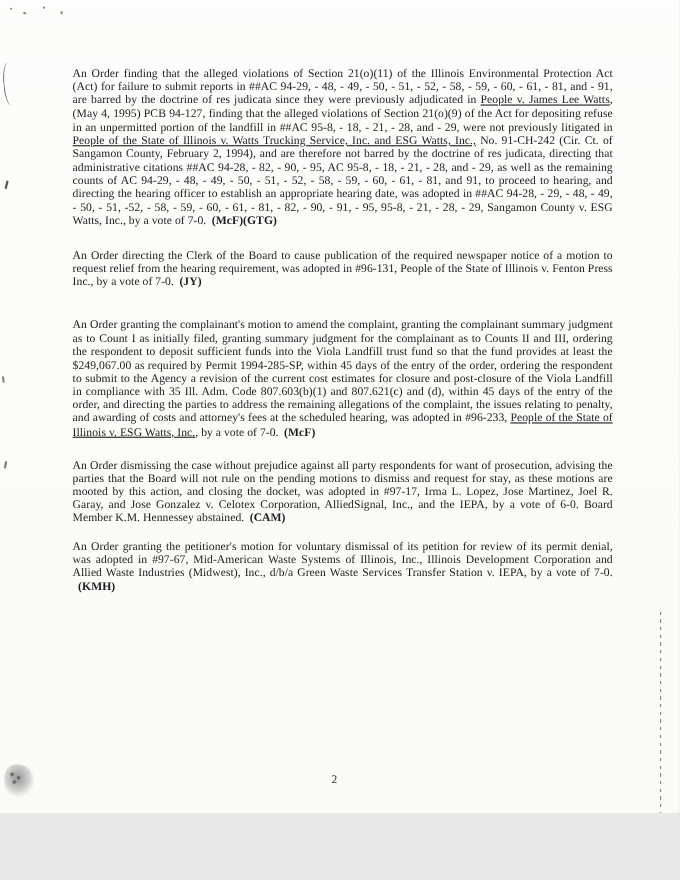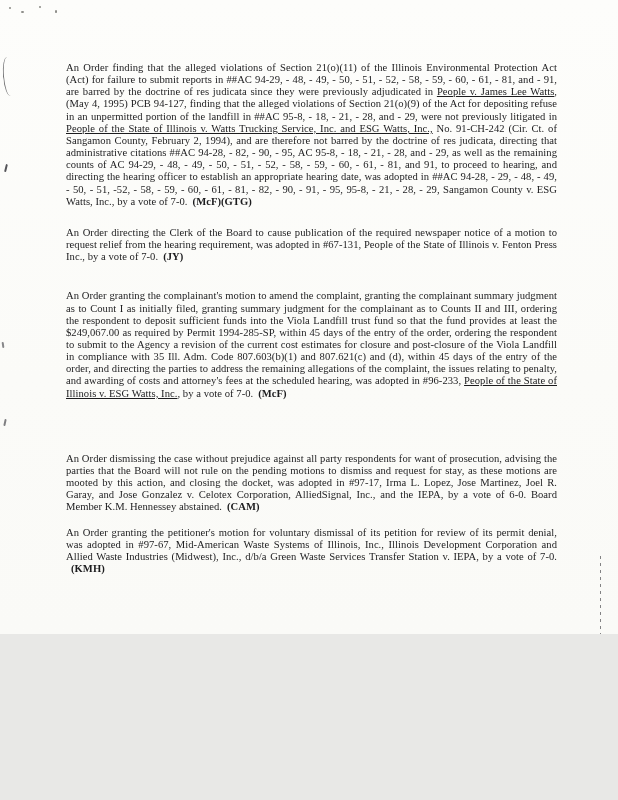--- a/index.html
+++ b/index.html
@@ -1,32 +1,32 @@
 <!DOCTYPE html>
 <html><head>
 <meta charset="utf-8">
 <style>
   html,body{margin:0;padding:0;background:#e8e8e6;}
   .page{
     position:relative;
-    width:618px;height:634px;
+    width:618px;height:739px;
     margin:0 auto;
     background:linear-gradient(180deg,#fdfdfb 0%,#fbfbf8 60%,#fafaf7 100%);
     overflow:hidden;
     font-family:"Liberation Serif", serif;
     color:#1c1c1e;
   }
   .text-block{
     position:absolute;left:66px;top:62px;width:491px;
     font-size:10.6px;line-height:12.15px;letter-spacing:.04px;
     text-align:justify;
   }
   .text-block p{margin:0 0 19px;}
   .text-block p:nth-of-type(2){margin-bottom:27px;}
-  .text-block p:nth-of-type(3){margin-bottom:53px;}
+  .text-block p:nth-of-type(3){margin-bottom:18px;}
   .text-block p:nth-of-type(4){margin-bottom:13px;}
   .text-block p:nth-of-type(5){margin-bottom:0;}
   .seg-u{text-decoration:underline;text-underline-offset:1px;}
   .seg-b{font-weight:bold;margin-left:5px;}
   .page-number{
     position:absolute;left:0;right:10px;top:704px;
     text-align:center;font-size:10.5px;color:#2a2a2c;
   }
   
   .artifact{position:absolute;pointer-events:none;}
@@ -73,21 +73,21 @@
   <div class="artifact tick" style="left:2px;top:342px;width:1.5px;height:6px;transform:rotate(-8deg);opacity:.7;"></div>
   <div class="artifact tick" style="left:4px;top:419px;width:1.6px;height:7px;transform:rotate(12deg);opacity:.75;"></div>
   <div class="artifact smudge"></div>
   <div class="artifact smudge-dots"></div>
   <div class="artifact dotted-line"></div>
 
   <div class="text-block">
 
     <p><span>An Order finding that the alleged violations of Section 21(o)(11) of the Illinois Environmental Protection Act (Act) for failure to submit reports in ##AC 94-29, - 48, - 49, - 50, - 51, - 52, - 58, - 59, - 60, - 61, - 81, and - 91, are barred by the doctrine of res judicata since they were previously adjudicated in </span><span class="seg-u">People v. James Lee Watts</span><span>, (May 4, 1995) PCB 94-127, finding that the alleged violations of Section 21(o)(9) of the Act for depositing refuse in an unpermitted portion of the landfill in ##AC 95-8, - 18, - 21, - 28, and - 29, were not previously litigated in </span><span class="seg-u">People of the State of Illinois v. Watts Trucking Service, Inc. and ESG Watts, Inc.,</span><span> No. 91-CH-242 (Cir. Ct. of Sangamon County, February 2, 1994), and are therefore not barred by the doctrine of res judicata, directing that administrative citations ##AC 94-28, - 82, - 90, - 95, AC 95-8, - 18, - 21, - 28, and - 29, as well as the remaining counts of AC 94-29, - 48, - 49, - 50, - 51, - 52, - 58, - 59, - 60, - 61, - 81, and 91, to proceed to hearing, and directing the hearing officer to establish an appropriate hearing date, was adopted in ##AC 94-28, - 29, - 48, - 49, - 50, - 51, -52, - 58, - 59, - 60, - 61, - 81, - 82, - 90, - 91, - 95, 95-8, - 21, - 28, - 29, Sangamon County v. ESG Watts, Inc., by a vote of 7-0.</span><span class="seg-b">(McF)(GTG)</span></p>
 
-    <p><span>An Order directing the Clerk of the Board to cause publication of the required newspaper notice of a motion to request relief from the hearing requirement, was adopted in #67-131, People of the State of Illinois v. Fenton Press Inc., by a vote of 7-0.</span><span class="seg-b">(JY)</span></p>
+    <p><span>An Order directing the Clerk of the Board to cause publication of the required newspaper notice of a motion to request relief from the hearing requirement, was adopted in #96-131, People of the State of Illinois v. Fenton Press Inc., by a vote of 7-0.</span><span class="seg-b">(JY)</span></p>
 
     <p><span>An Order granting the complainant's motion to amend the complaint, granting the complainant summary judgment as to Count I as initially filed, granting summary judgment for the complainant as to Counts II and III, ordering the respondent to deposit sufficient funds into the Viola Landfill trust fund so that the fund provides at least the $249,067.00 as required by Permit 1994-285-SP, within 45 days of the entry of the order, ordering the respondent to submit to the Agency a revision of the current cost estimates for closure and post-closure of the Viola Landfill in compliance with 35 Ill. Adm. Code 807.603(b)(1) and 807.621(c) and (d), within 45 days of the entry of the order, and directing the parties to address the remaining allegations of the complaint, the issues relating to penalty, and awarding of costs and attorney's fees at the scheduled hearing, was adopted in #96-233, </span><span class="seg-u">People of the State of Illinois v. ESG Watts, Inc.</span><span>, by a vote of 7-0.</span><span class="seg-b">(McF)</span></p>
 
     <p><span>An Order dismissing the case without prejudice against all party respondents for want of prosecution, advising the parties that the Board will not rule on the pending motions to dismiss and request for stay, as these motions are mooted by this action, and closing the docket, was adopted in #97-17, Irma L. Lopez, Jose Martinez, Joel R. Garay, and Jose Gonzalez v. Celotex Corporation, AlliedSignal, Inc., and the IEPA, by a vote of 6-0.  Board Member K.M. Hennessey abstained.</span><span class="seg-b">(CAM)</span></p>
 
     <p><span>An Order granting the petitioner's motion for voluntary dismissal of its petition for review of its permit denial, was adopted in #97-67, Mid-American Waste Systems of Illinois, Inc., Illinois Development Corporation and Allied Waste Industries (Midwest), Inc., d/b/a Green Waste Services Transfer Station v. IEPA, by a vote of 7-0.</span><span class="seg-b">(KMH)</span></p>
 
   </div>
 
   <div class="page-number">2</div>

